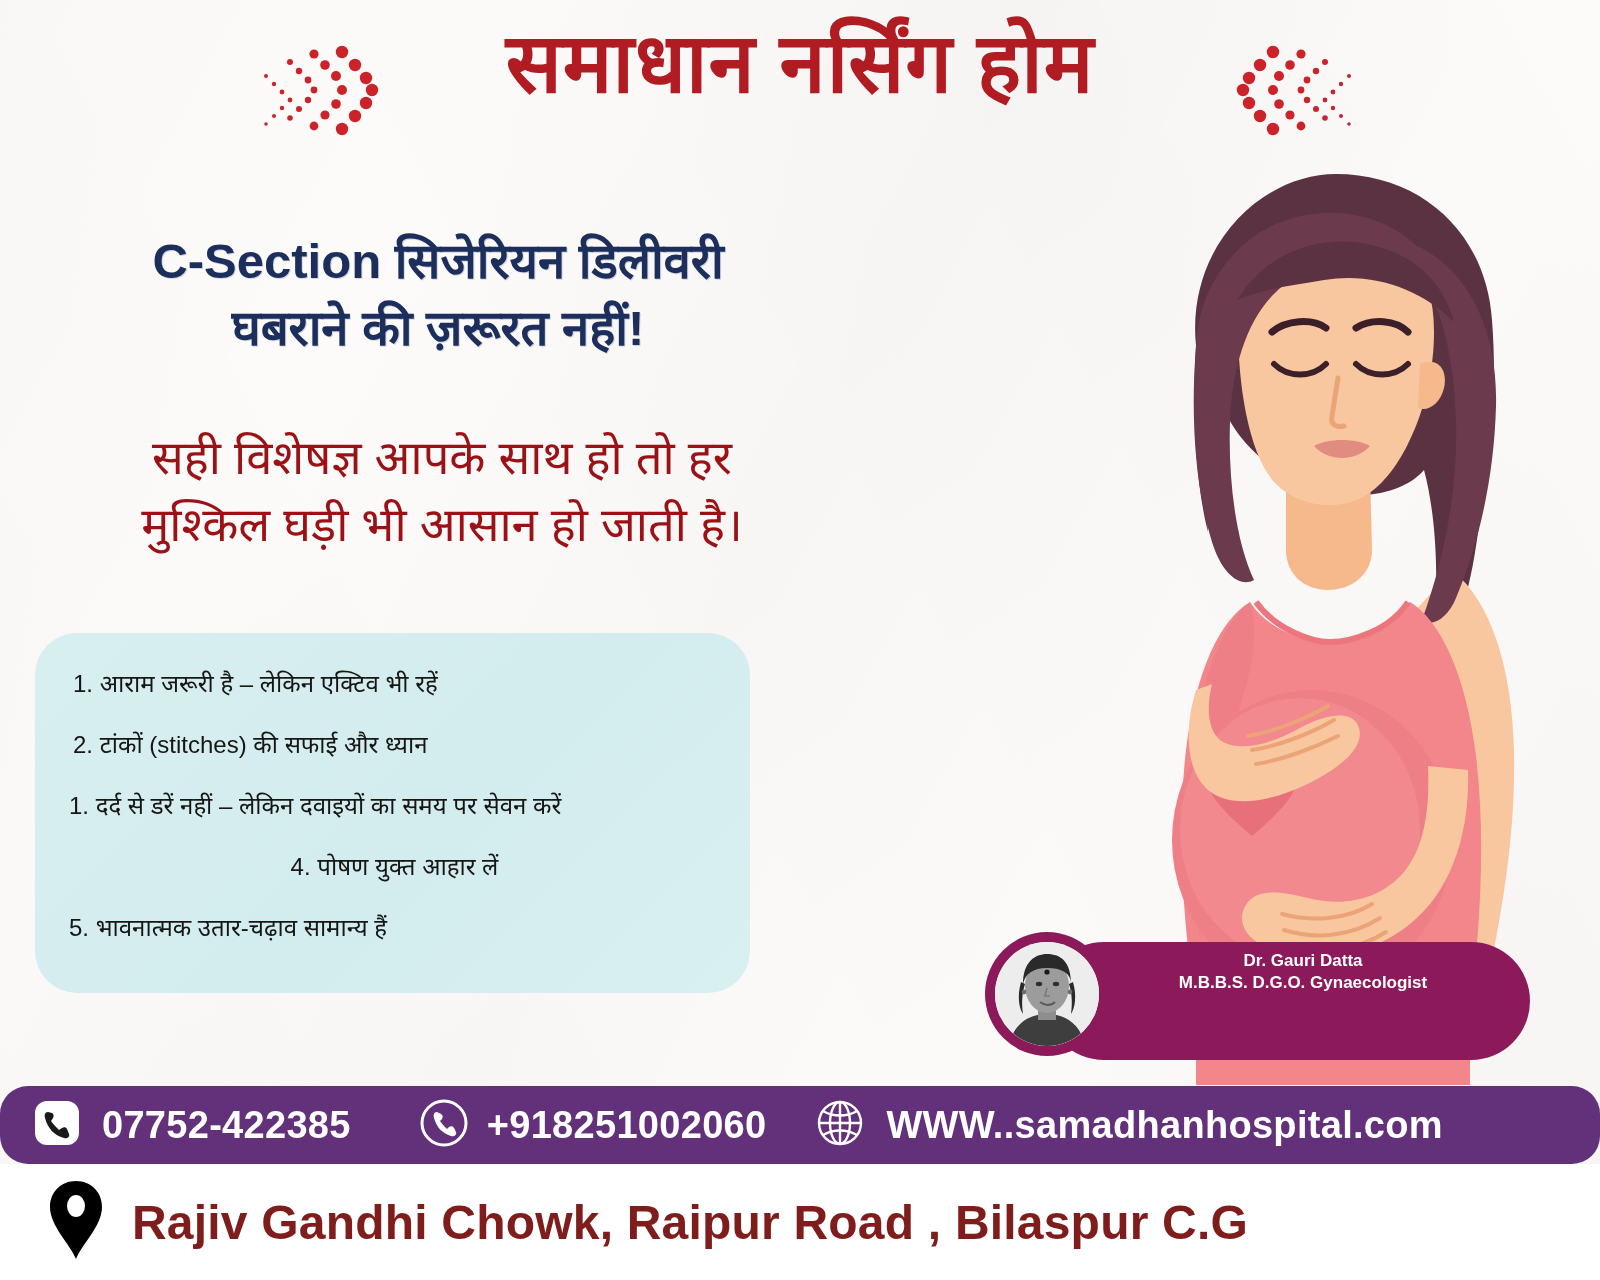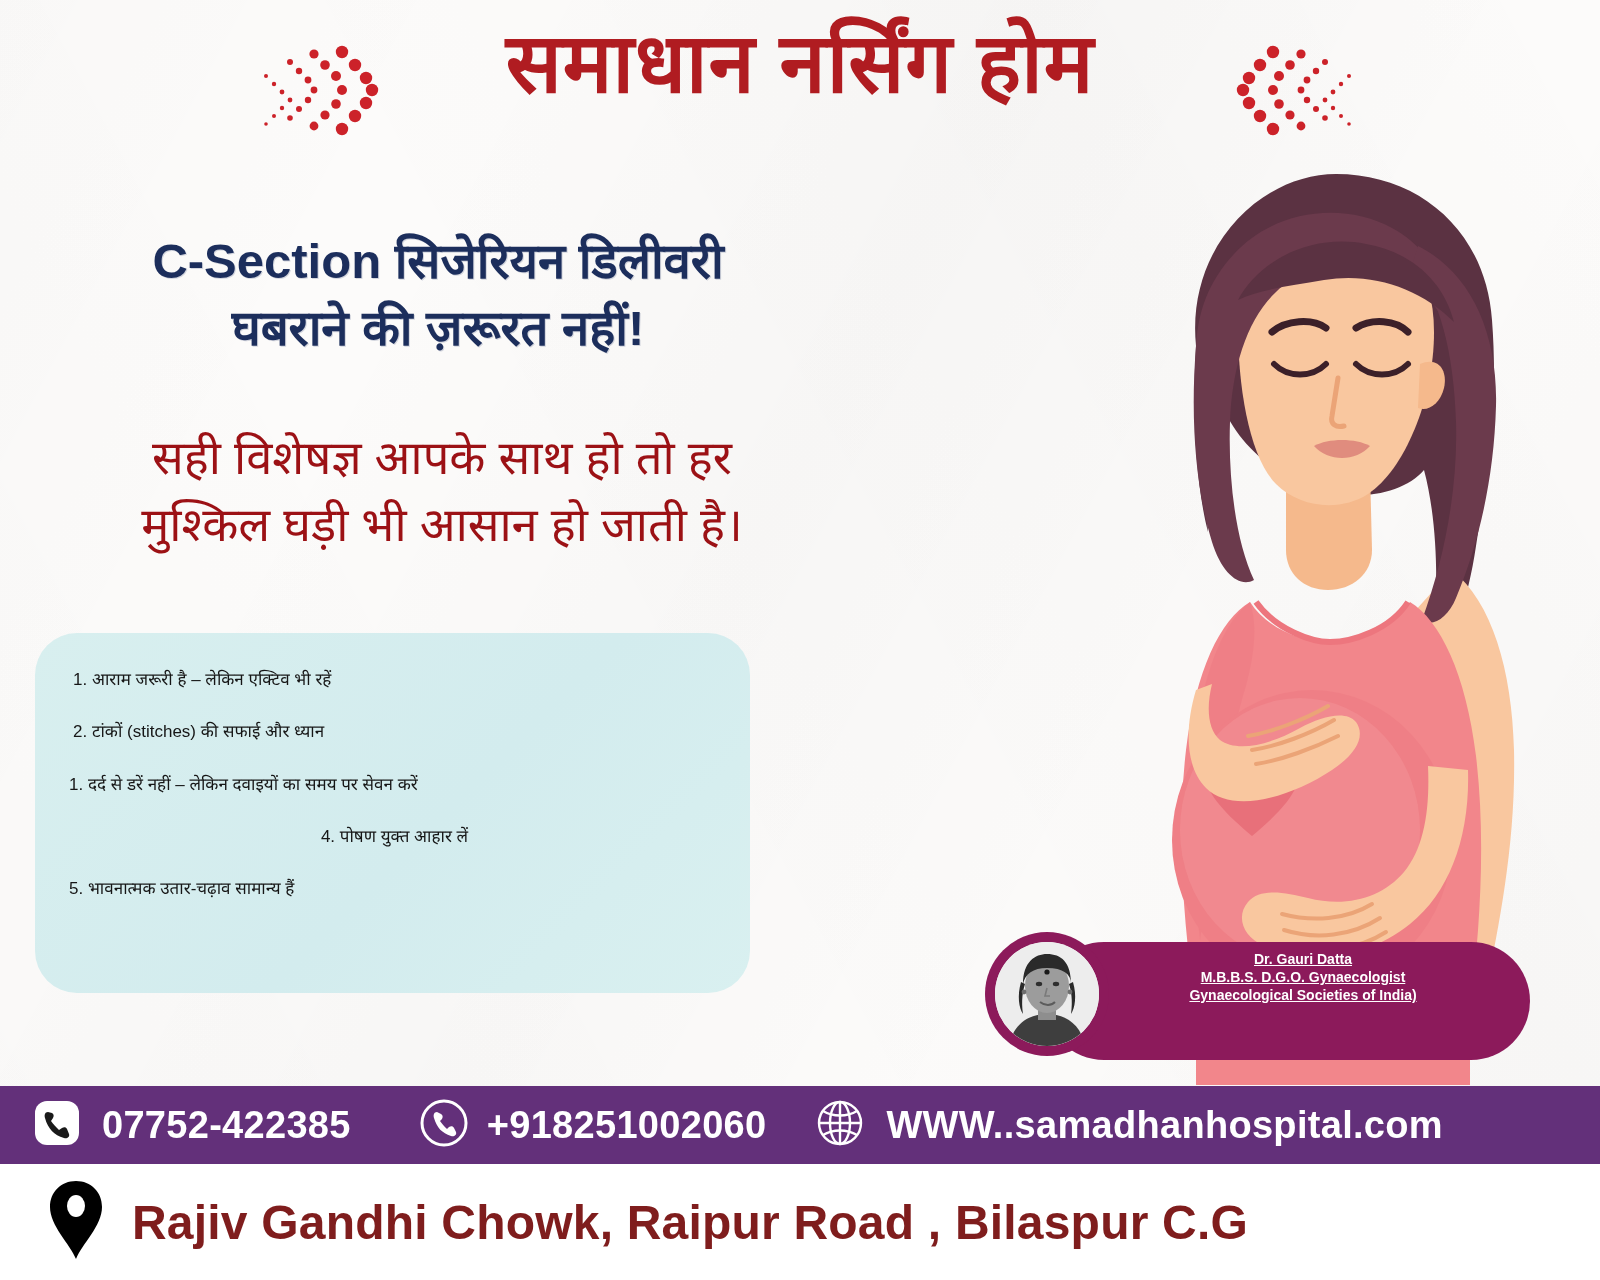--- a/index.html
+++ b/index.html
@@ -55,21 +55,21 @@
 
   
   #tips-card {
     position:absolute; left:35px; top:633px;
     width:715px; height:360px;
     background:linear-gradient(135deg,#d8efef 0%, #d3ecee 55%, #d9f0f0 100%);
     border-radius:42px;
     padding:36px 30px 0 22px;
   }
   .tip {
-    font-size:17px; color:#161616; line-height:1.25;
+    font-size:24px; color:#161616; line-height:1.25;
     margin-bottom:31px; white-space:nowrap;
   }
   .tip:nth-child(1){ padding-left:16px; }
   .tip:nth-child(2){ padding-left:16px; }
   .tip:nth-child(3){ padding-left:12px; }
   .tip:nth-child(4){ padding-left:12px;text-align:center; }
   .tip:nth-child(5){ padding-left:12px; margin-bottom:0; }
 
   
   #illustration { position:absolute; left:1000px; top:150px; width:600px; height:935px; }
@@ -81,39 +81,39 @@
     width:545px; height:128px;
   }
   #badge-pill {
     position:absolute; left:60px; top:10px;
     width:485px; height:118px;
     background:#8C1A5B; border-radius:62px;
   }
   #badge-text {
     position:absolute; left:98px; top:18px; width:440px;
     text-align:center; color:#ffffff;
-    font-size:14px; font-weight:bold; line-height:1.29;text-decoration:underline;
+    font-size:17px; font-weight:bold; line-height:1.29;
   }
   #badge-text div { white-space:nowrap; }
   #doctor-photo {
     position:absolute; left:0px; top:0px;
     width:124px; height:124px; border-radius:50%;
     background:#8C1A5B;
     display:flex; align-items:center; justify-content:center;
   }
   #doctor-photo-inner {
     width:104px; height:104px; border-radius:50%;
     overflow:hidden; background:#f2f2f2;
   }
 
   
   #contact-bar {
     position:absolute; left:0; top:1086px; width:1600px; height:78px;
     background:#63307A;
-    display:flex; align-items:center;
+    display:flex; align-items:center;border-radius:28px;
   }
   .contact-item { display:flex; align-items:center; }
   .contact-text {
     color:#ffffff; font-size:38px; font-weight:bold; letter-spacing:0.3px;
     white-space:nowrap;
   }
   #phone1-item { margin-left:34px; }
   #phone1-item .contact-text { margin-left:22px; }
   #phone2-item { margin-left:68px; }
   #phone2-item .contact-text { margin-left:18px; }
@@ -317,21 +317,20 @@
 
       </g>
     </svg>
   </div>
 
   <div id="doctor-badge">
     <div id="badge-pill"></div>
     <div id="badge-text">
       <div>Dr. Gauri Datta</div>
       <div>M.B.B.S. D.G.O. Gynaecologist</div>
-      <div>Gynaecological Societies of India)</div>
     </div>
     <div id="doctor-photo">
       <div id="doctor-photo-inner">
         <svg width="104" height="104" viewBox="0 0 104 104">
           <rect width="104" height="104" fill="#EDEDED"></rect>
 
           <path d="M14 104 C18 82 34 72 52 72 C70 72 86 82 90 104 Z" fill="#3E3E3E"></path>
 
           <rect x="43" y="58" width="18" height="20" fill="#8E8E8E"></rect>
 

